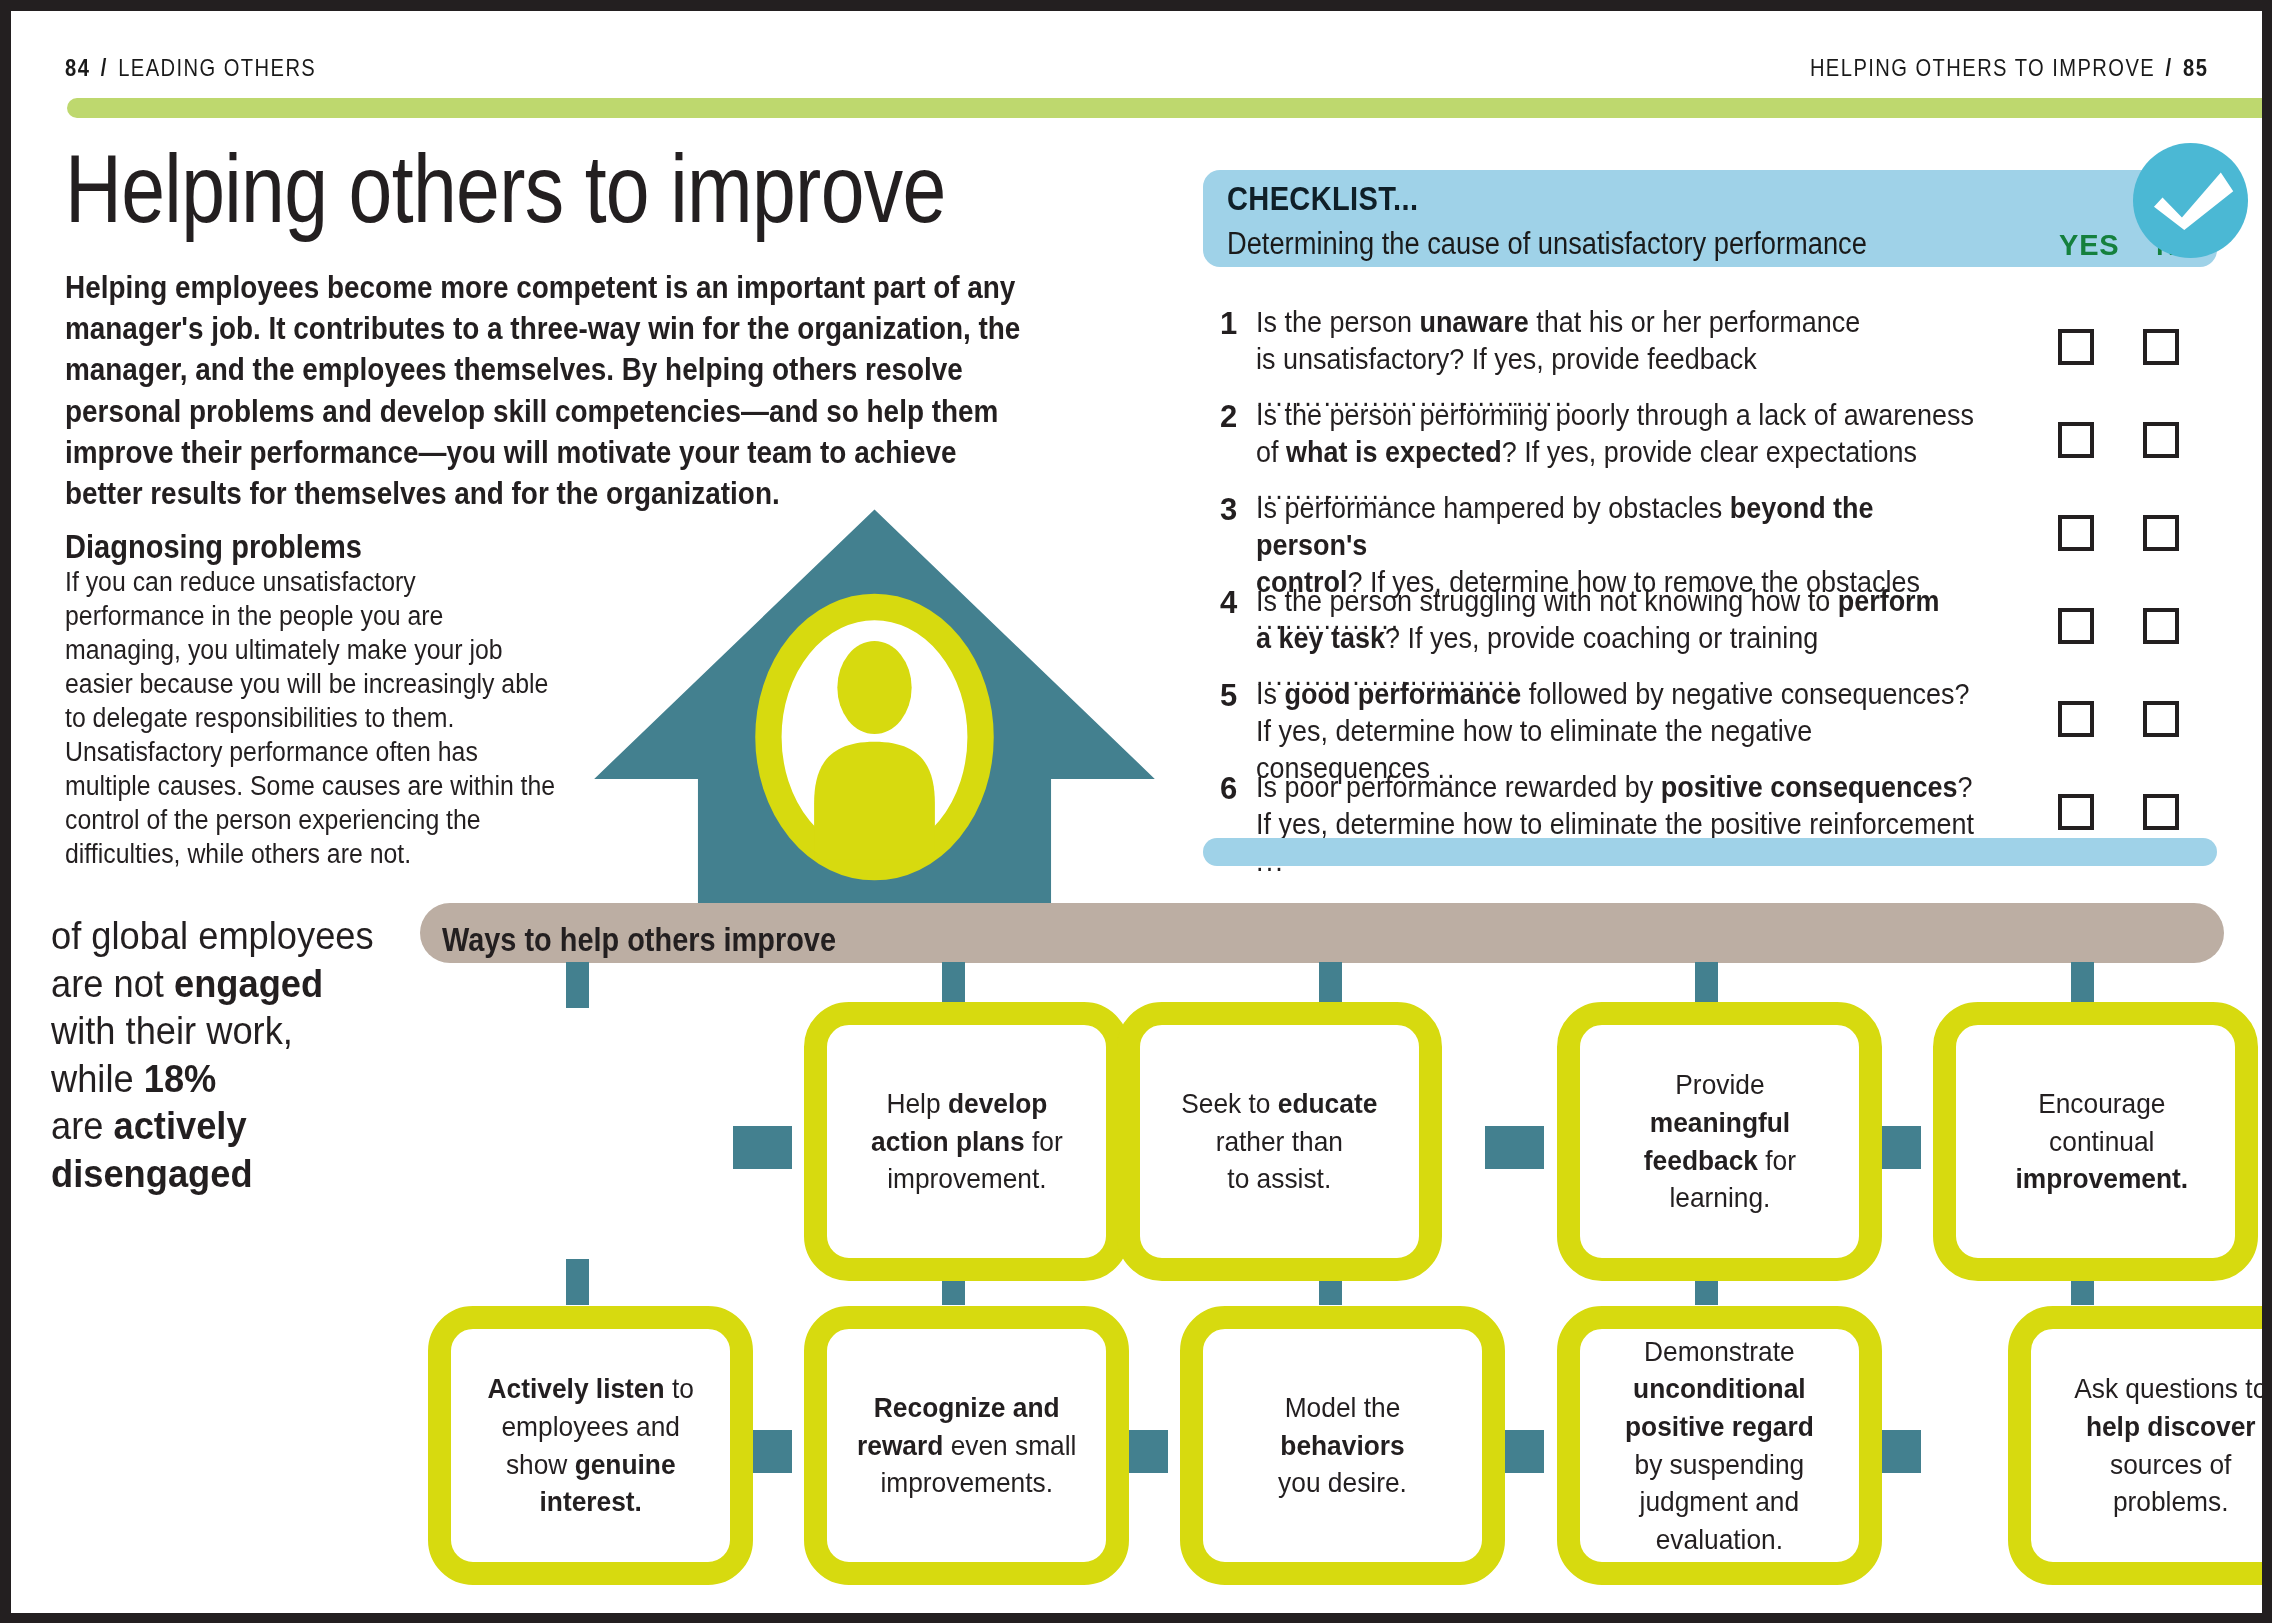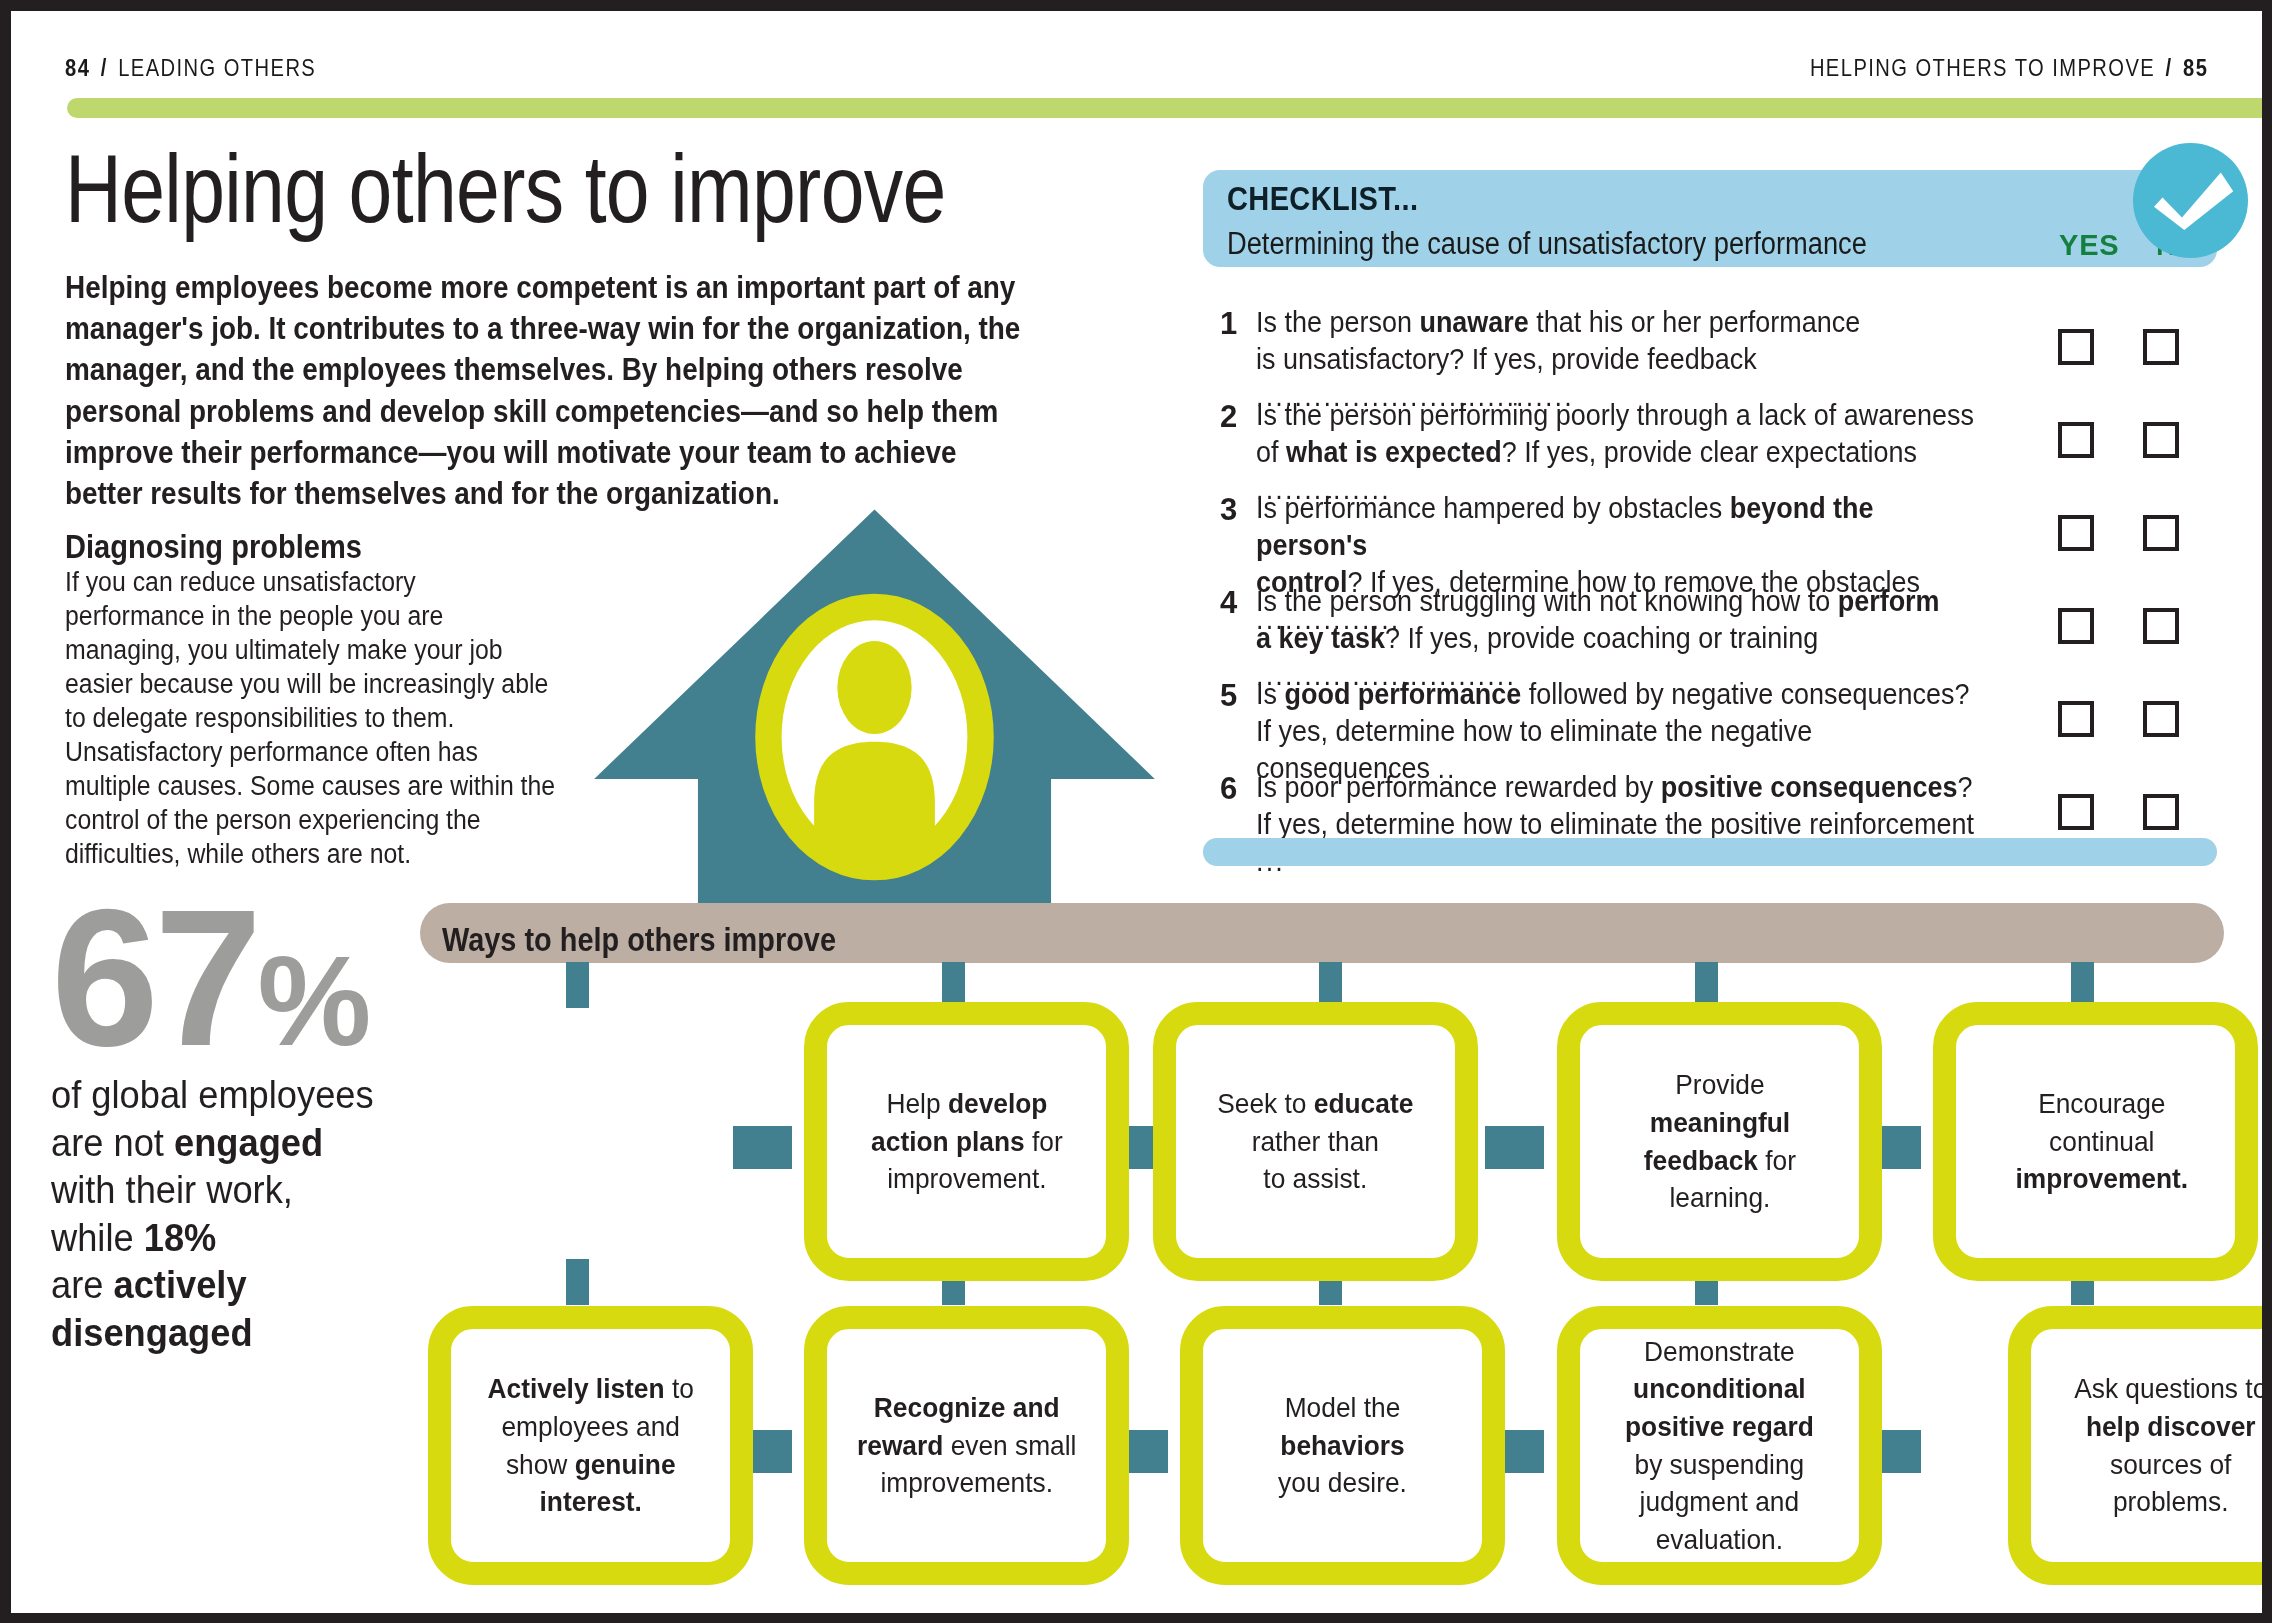--- a/index.html
+++ b/index.html
@@ -299,21 +299,20 @@
   </div>
 
   <div class="greenbar"></div>
 
   <div class="page-title">Helping others to improve</div>
   <div class="intro">Helping employees become more competent is an important part of any manager's job. It contributes to a three-way win for the organization, the manager, and the employees themselves. By helping others resolve personal problems and develop skill competencies—and so help them improve their performance—you will motivate your team to achieve better results for themselves and for the organization.</div>
   <div class="sub-head">Diagnosing problems</div>
   <div class="sub-body">If you can reduce unsatisfactory performance in the people you are managing, you ultimately make your job easier because you will be increasingly able to delegate responsibilities to them. Unsatisfactory performance often has multiple causes. Some causes are within the control of the person experiencing the difficulties, while others are not.</div>
 
   <div class="stat-wrap">
-    <div class="stat-big"><span class="stat-num">67</span><span class="stat-pct">%</span></div>
     <div class="stat-text">
       <span>of global employees</span><br>
       <span>are not </span><b>engaged</b><br>
       <span>with their work,</span><br>
       <span>while </span><b>18%</b><br>
       <span>are </span><b>actively</b><br>
       <b>disengaged</b>
     </div>
   </div>
 
@@ -430,21 +429,21 @@
 
 
   <div class="card" style="left:793px; top:991px;">
     <div class="card-text">
       <span>Help </span><b>develop</b><br>
       <b>action plans</b><span> for</span><br>
       <span>improvement.</span>
     </div>
   </div>
 
-  <div class="card" style="left:1142px; top:991px;">
+  <div class="card" style="left:1106px; top:991px;">
     <div class="card-text">
       <span>Seek to </span><b>educate</b><br>
       <span>rather than</span><br>
       <span>to assist.</span>
     </div>
   </div>
 
   <div class="card" style="left:1546px; top:991px;align-items:center;">
     <div class="card-text">
       <span>Provide</span><br>

